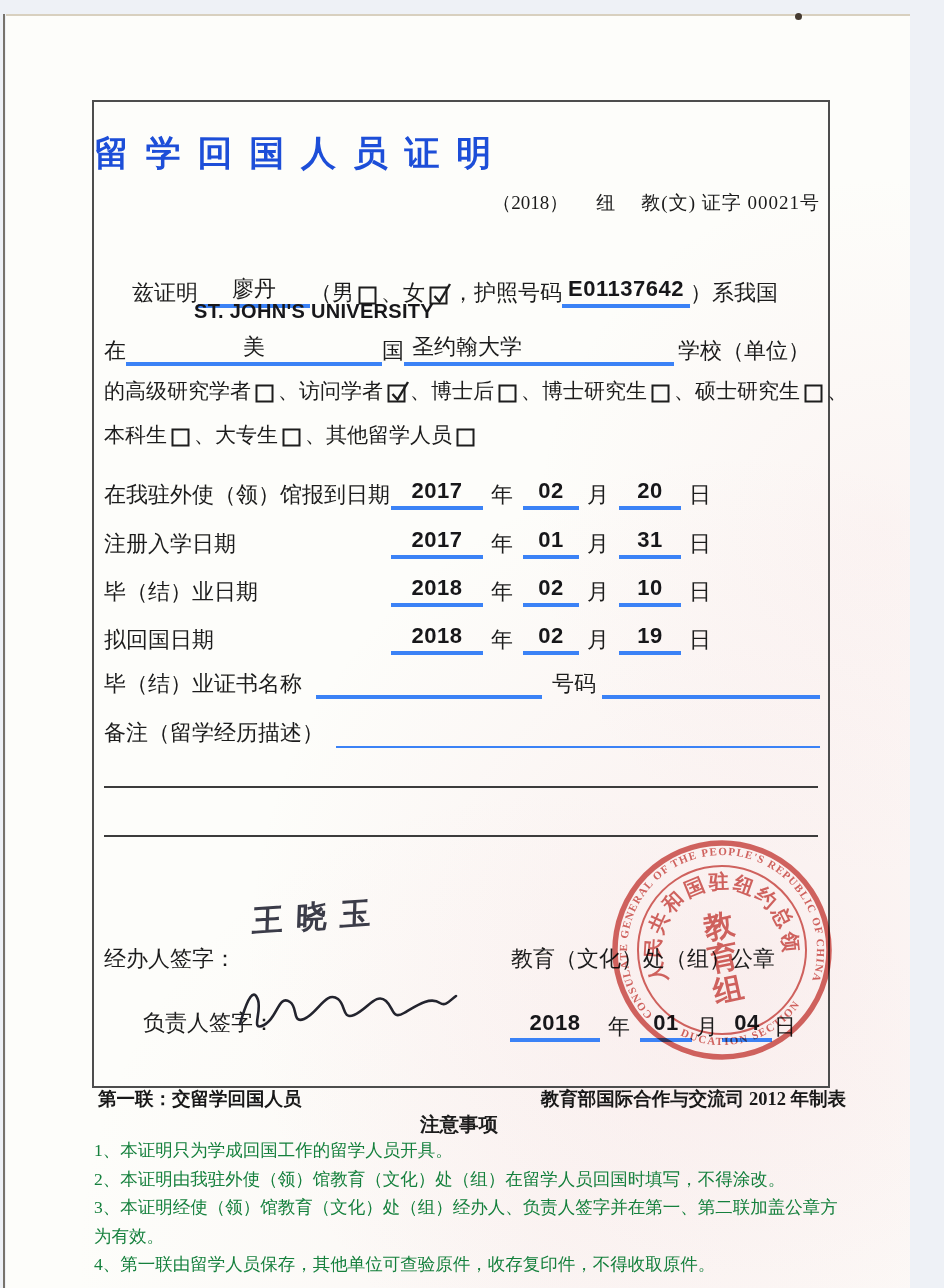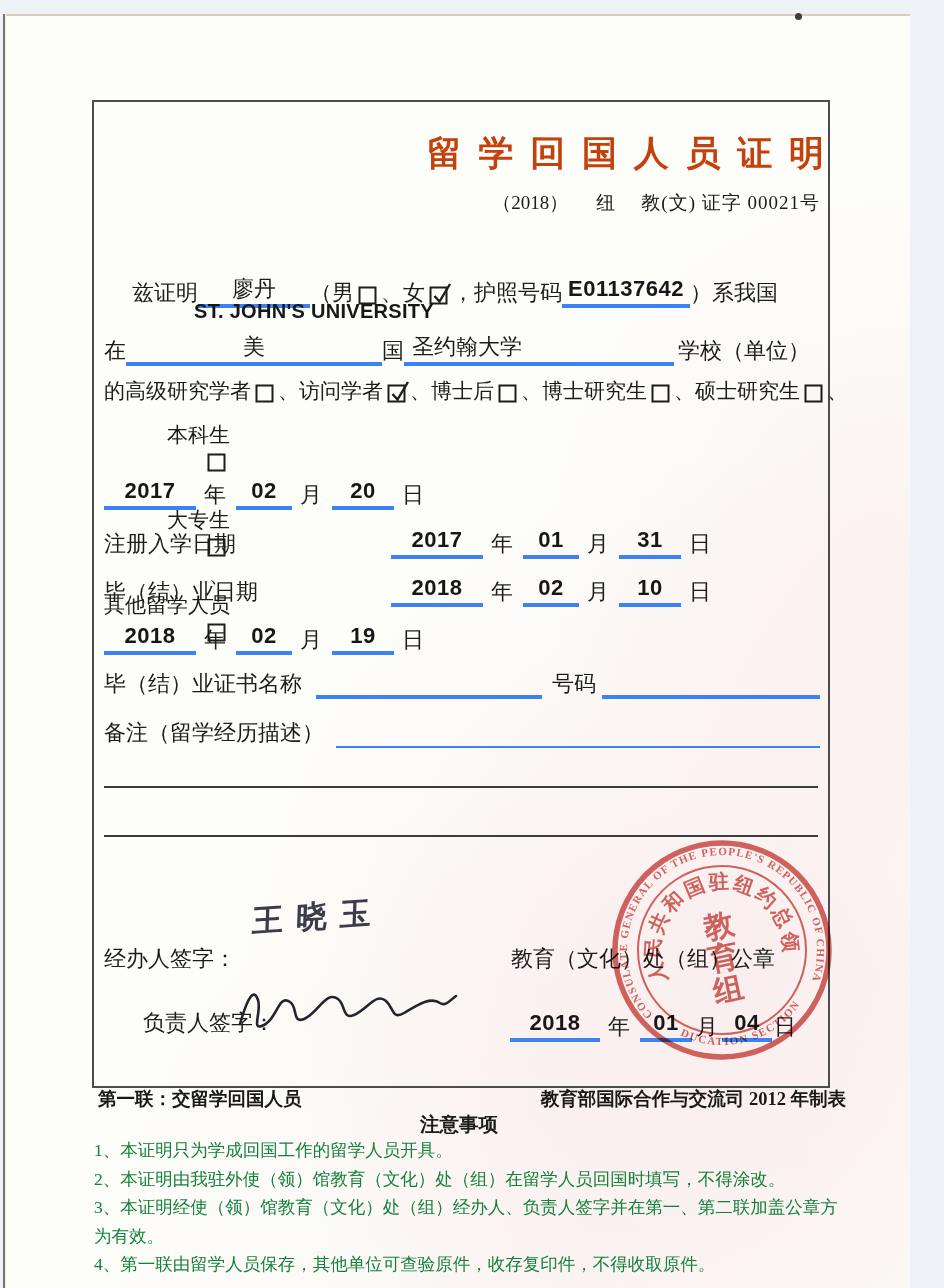--- a/index.html
+++ b/index.html
@@ -29,22 +29,22 @@
   }
   .abs{position:absolute;}
   .row{position:absolute;display:flex;align-items:flex-end;white-space:nowrap;line-height:30px;font-size:22px;}
   .zh{font-family:"Liberation Serif","DejaVu Serif",serif;}
   .u{display:inline-flex;justify-content:center;align-items:flex-end;border-bottom:4px solid #3b82f6;min-height:30px;box-sizing:border-box;}
   .u-left{justify-content:flex-start;padding-left:8px;}
   .fill{font-family:"Liberation Sans","DejaVu Sans",sans-serif;font-weight:600;font-size:22px;letter-spacing:.5px;color:#17171a;}
   .suf{padding:0 10px 0 8px;}
 
   .title{
-    position:absolute;top:28px;left:0;width:100%;text-align:right;
-    font-size:35px;font-weight:700;letter-spacing:4px;color:#c2410c;
+    position:absolute;top:28px;left:0;width:100%;text-align:left;
+    font-size:35px;font-weight:700;letter-spacing:4px;color:#1d4ed8;
   }
   .serial{position:absolute;top:88px;right:8px;display:flex;align-items:baseline;font-size:19px;color:#1a1a1a;}
   .serial .city{margin-left:28px;}
   .serial .num{margin-left:26px;letter-spacing:1px;}
 
   
   .cb{display:inline-block;width:24px;height:22px;margin:0 1px 3px 2px;}
   .cb svg{width:24px;height:22px;overflow:visible;display:block;}
   .cb rect{fill:none;stroke:#1d1d1d;stroke-width:2;}
   .cb polyline{fill:none;stroke:#1d1d1d;stroke-width:2.4;display:none;}
@@ -159,21 +159,21 @@
     <span class="zh">硕士研究生</span>
     <span class="cb">
         <svg viewBox="0 0 24 22">
           <rect x="3.5" y="4.5" width="16" height="16"></rect>
           <polyline points="7.5,13 12.5,18.5 23,1"></polyline>
         </svg>
       </span>
     <span class="zh">、</span>
   </div>
 
-  <div class="row cats" style="left:10px;top:318px;flex-direction:column;">
+  <div class="row cats" style="left:10px;top:318px;">
     <span class="zh">本科生</span>
     <span class="cb">
         <svg viewBox="0 0 24 22">
           <rect x="3.5" y="4.5" width="16" height="16"></rect>
           <polyline points="7.5,13 12.5,18.5 23,1"></polyline>
         </svg>
       </span>
     <span class="zh">、</span>
     <span class="zh">大专生</span>
     <span class="cb">
@@ -186,20 +186,21 @@
     <span class="zh">其他留学人员</span>
     <span class="cb">
         <svg viewBox="0 0 24 22">
           <rect x="3.5" y="4.5" width="16" height="16"></rect>
           <polyline points="7.5,13 12.5,18.5 23,1"></polyline>
         </svg>
       </span>
   </div>
 
   <div class="row" style="left:10px;top:374px;">
+    <span class="zh date-label">在我驻外使（领）馆报到日期</span>
     <span class="u fill" style="width:92px;">2017</span>
     <span class="zh suf">年</span>
     <span class="u fill" style="width:56px;">02</span>
     <span class="zh suf">月</span>
     <span class="u fill" style="width:62px;">20</span>
     <span class="zh suf">日</span>
   </div>
 
   <div class="row" style="left:10px;top:423px;">
     <span class="zh date-label">注册入学日期</span>
@@ -215,20 +216,21 @@
     <span class="zh date-label">毕（结）业日期</span>
     <span class="u fill" style="width:92px;">2018</span>
     <span class="zh suf">年</span>
     <span class="u fill" style="width:56px;">02</span>
     <span class="zh suf">月</span>
     <span class="u fill" style="width:62px;">10</span>
     <span class="zh suf">日</span>
   </div>
 
   <div class="row" style="left:10px;top:519px;">
+    <span class="zh date-label">拟回国日期</span>
     <span class="u fill" style="width:92px;">2018</span>
     <span class="zh suf">年</span>
     <span class="u fill" style="width:56px;">02</span>
     <span class="zh suf">月</span>
     <span class="u fill" style="width:62px;">19</span>
     <span class="zh suf">日</span>
   </div>
 
   <div class="row" style="left:10px;top:567px;right:8px;">
     <span class="zh" style="margin-right:14px;">毕（结）业证书名称</span>

